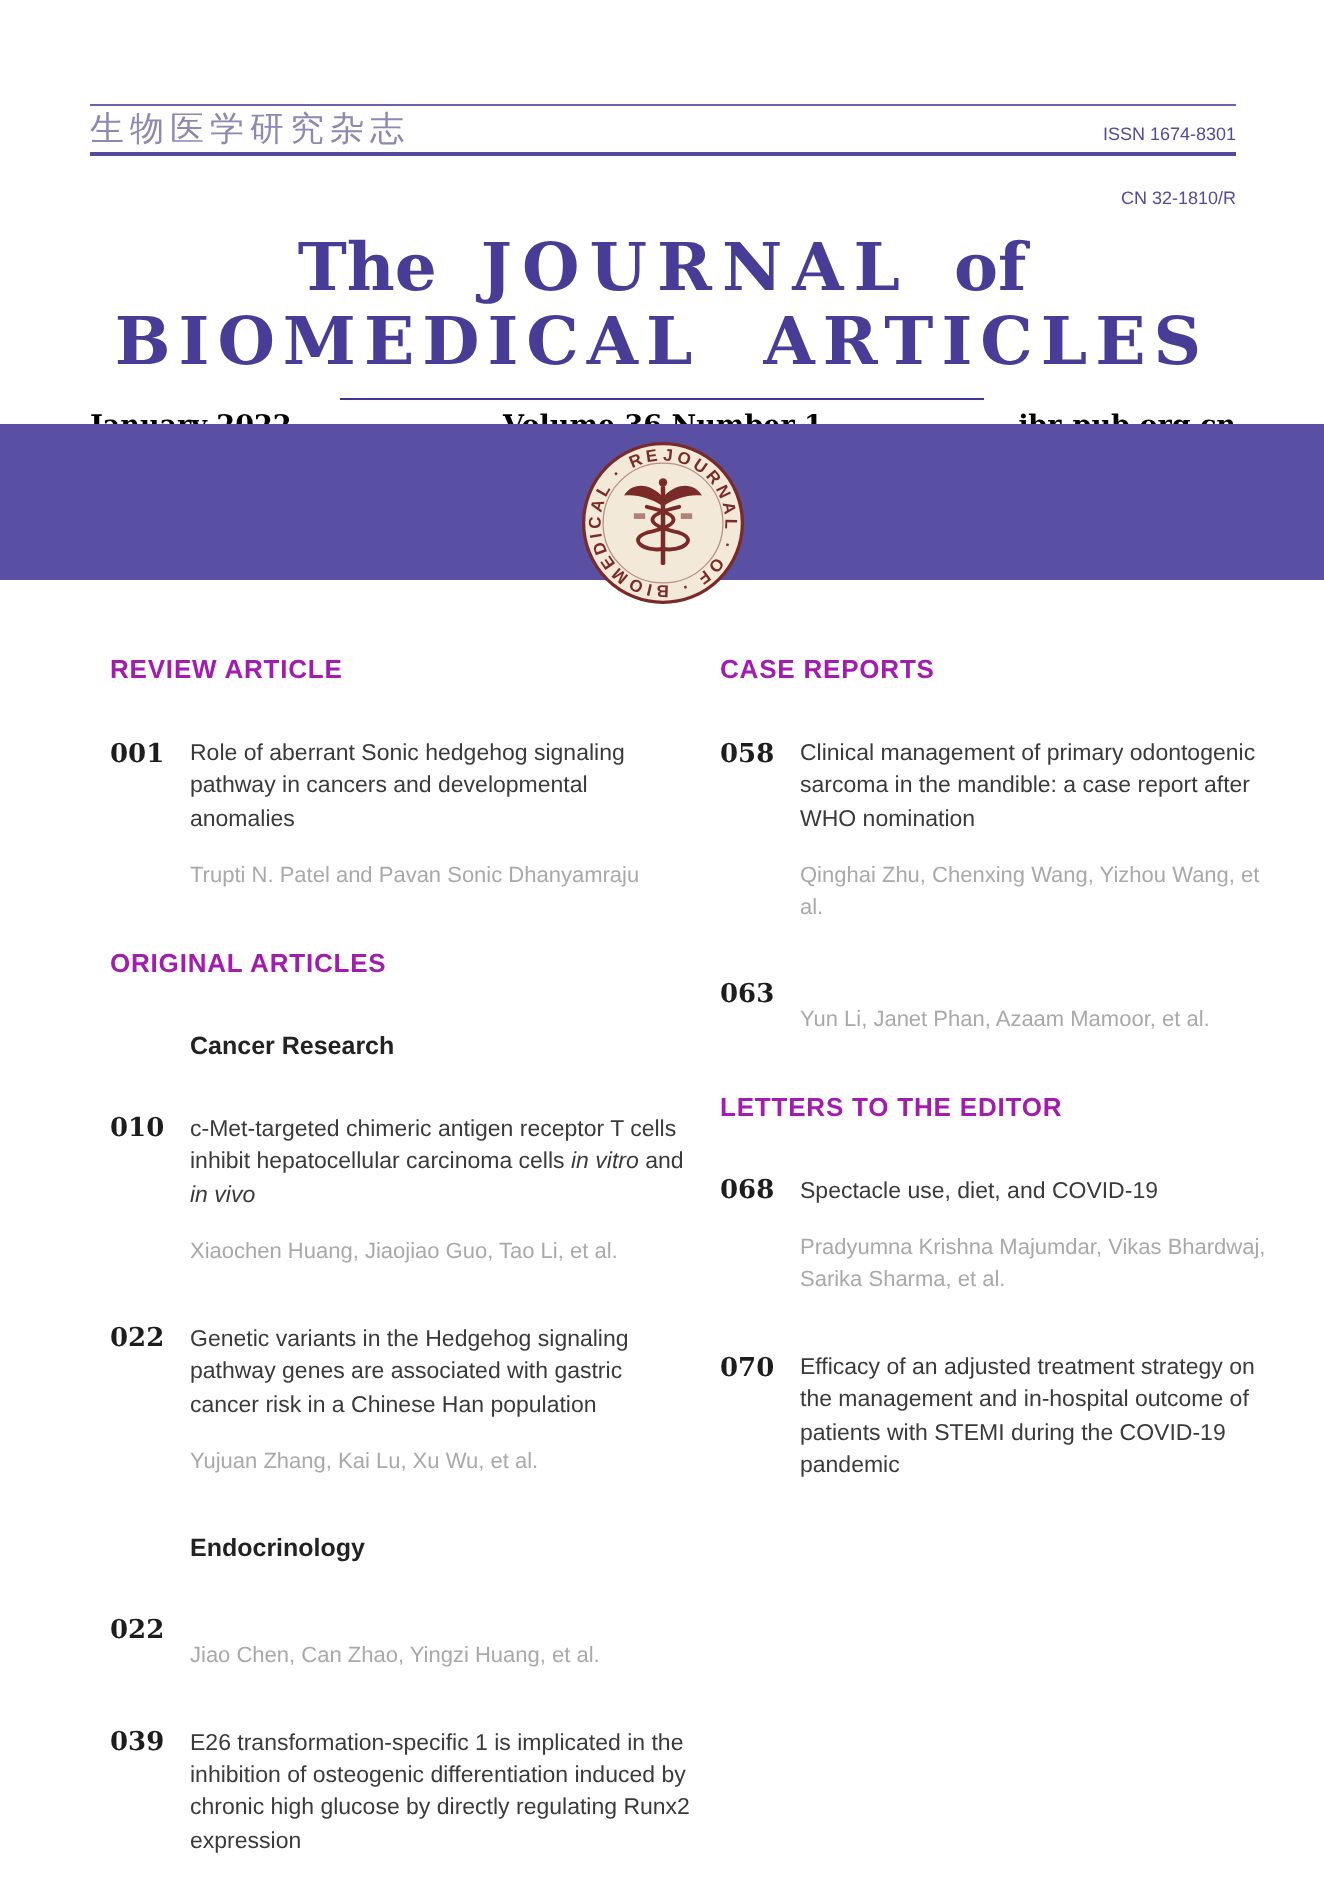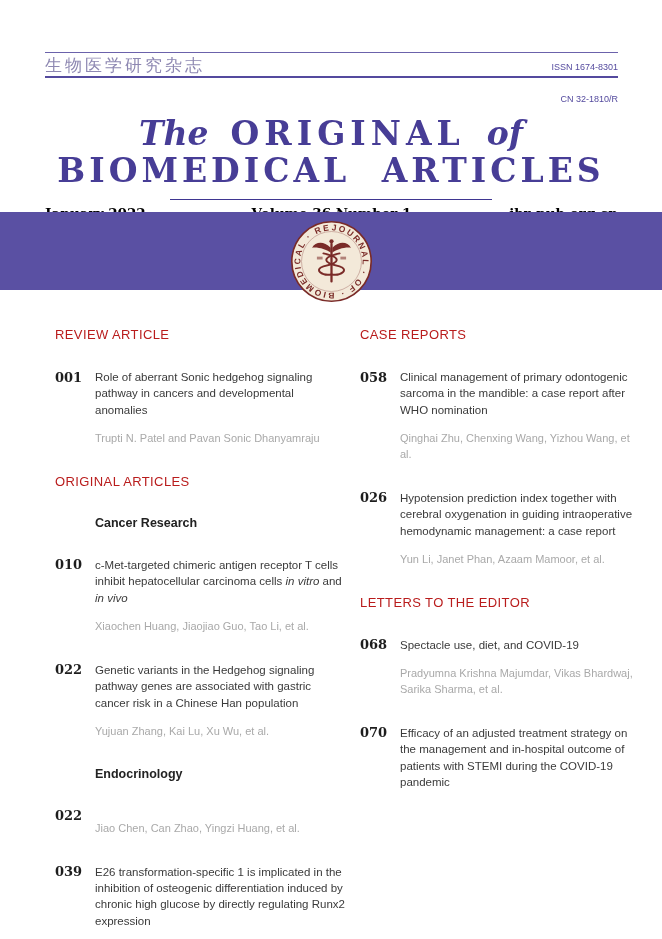--- a/index.html
+++ b/index.html
@@ -47,21 +47,21 @@
   
   .title-block {
     margin-top: 12px;
     text-align: center;
     color: #473d96;
     font-family: "DejaVu Serif", serif;
     font-weight: bold;
     line-height: 1.12;
   }
   .title-line1 { font-size: 33px; }
-  .title-line1 .it { font-style: italic; }
+  .title-line1 .it { }
   .title-line1 .gap { display: inline-block; width: 22px; }
   .title-line1 .caps { letter-spacing: 5px; }
   .title-line2 { font-size: 33px; letter-spacing: 4px; word-spacing: 16px; }
 
   .center-rule {
     width: 322px;
     margin: 9px auto 0 auto;
     border-top: 1.5px solid #3f3691;
   }
 
@@ -98,23 +98,23 @@
     top: 318px; left: 0;
     width: 662px;
     display: flex;
   }
   .toc-col { width: 290px; }
   .toc-col.left  { margin-left: 55px; }
   .toc-col.right { margin-left: 15px; width: 282px; }
 
   .section-heading {
     font-size: 13px;
-    font-weight: normal;
+    font-weight: bold;
     letter-spacing: 0.4px;
-    color: #b91c1c;
+    color: #a21caf;
     margin: 9px 0 27px 0;
   }
   .subsection-heading {
     font-size: 12.5px;
     font-weight: bold;
     color: #222222;
     margin: 2px 0 27px 40px;
   }
   .article { display: flex; margin-bottom: 27px; }
   .article-num {
@@ -146,21 +146,21 @@
 <div class="page">
 
   <div class="mast-top">
     <span class="chinese-title">生物医学研究杂志</span>
     <span class="issn-line">ISSN 1674-8301</span>
   </div>
   <div class="cn-line">CN 32-1810/R</div>
 
   <div class="title-block">
     <div class="title-line1">
-      <span class="it">The</span><span class="gap"></span><span class="caps">ORIGINAL</span><span class="gap"></span><span class="it">of</span>
+      <span class="it">The</span><span class="gap"></span><span class="caps">JOURNAL</span><span class="gap"></span><span class="it">of</span>
     </div>
     <div class="title-line2">BIOMEDICAL ARTICLES</div>
   </div>
 
   <div class="center-rule"></div>
 
   <div class="info-row">
     <span class="left">January 2022</span>
     <span class="mid">Volume 36 Number 1</span>
     <span class="right">jbr-pub.org.cn</span>
@@ -233,23 +233,22 @@
     <div class="toc-col right" id="toc-right">
         <div class="section-heading">CASE REPORTS</div>
         <div class="article">
           <div class="article-num">058</div>
           <div class="article-body">
             <div class="article-title"><span>Clinical management of primary odontogenic sarcoma in the mandible: a case report after WHO nomination</span></div>
             <div class="article-authors">Qinghai Zhu, Chenxing Wang, Yizhou Wang, et al.</div>
           </div>
         </div>
         <div class="article">
-          <div class="article-num">026</div>
-          <div class="article-body">
-            <div class="article-title"><span>Hypotension prediction index together with cerebral oxygenation in guiding intraoperative hemodynamic management: a case report</span></div>
+          <div class="article-num">063</div>
+          <div class="article-body">
             <div class="article-authors">Yun Li, Janet Phan, Azaam Mamoor, et al.</div>
           </div>
         </div>
         <div class="section-heading">LETTERS TO THE EDITOR</div>
         <div class="article">
           <div class="article-num">068</div>
           <div class="article-body">
             <div class="article-title"><span>Spectacle use, diet, and COVID-19</span></div>
             <div class="article-authors">Pradyumna Krishna Majumdar, Vikas Bhardwaj, Sarika Sharma, et al.</div>
           </div>

